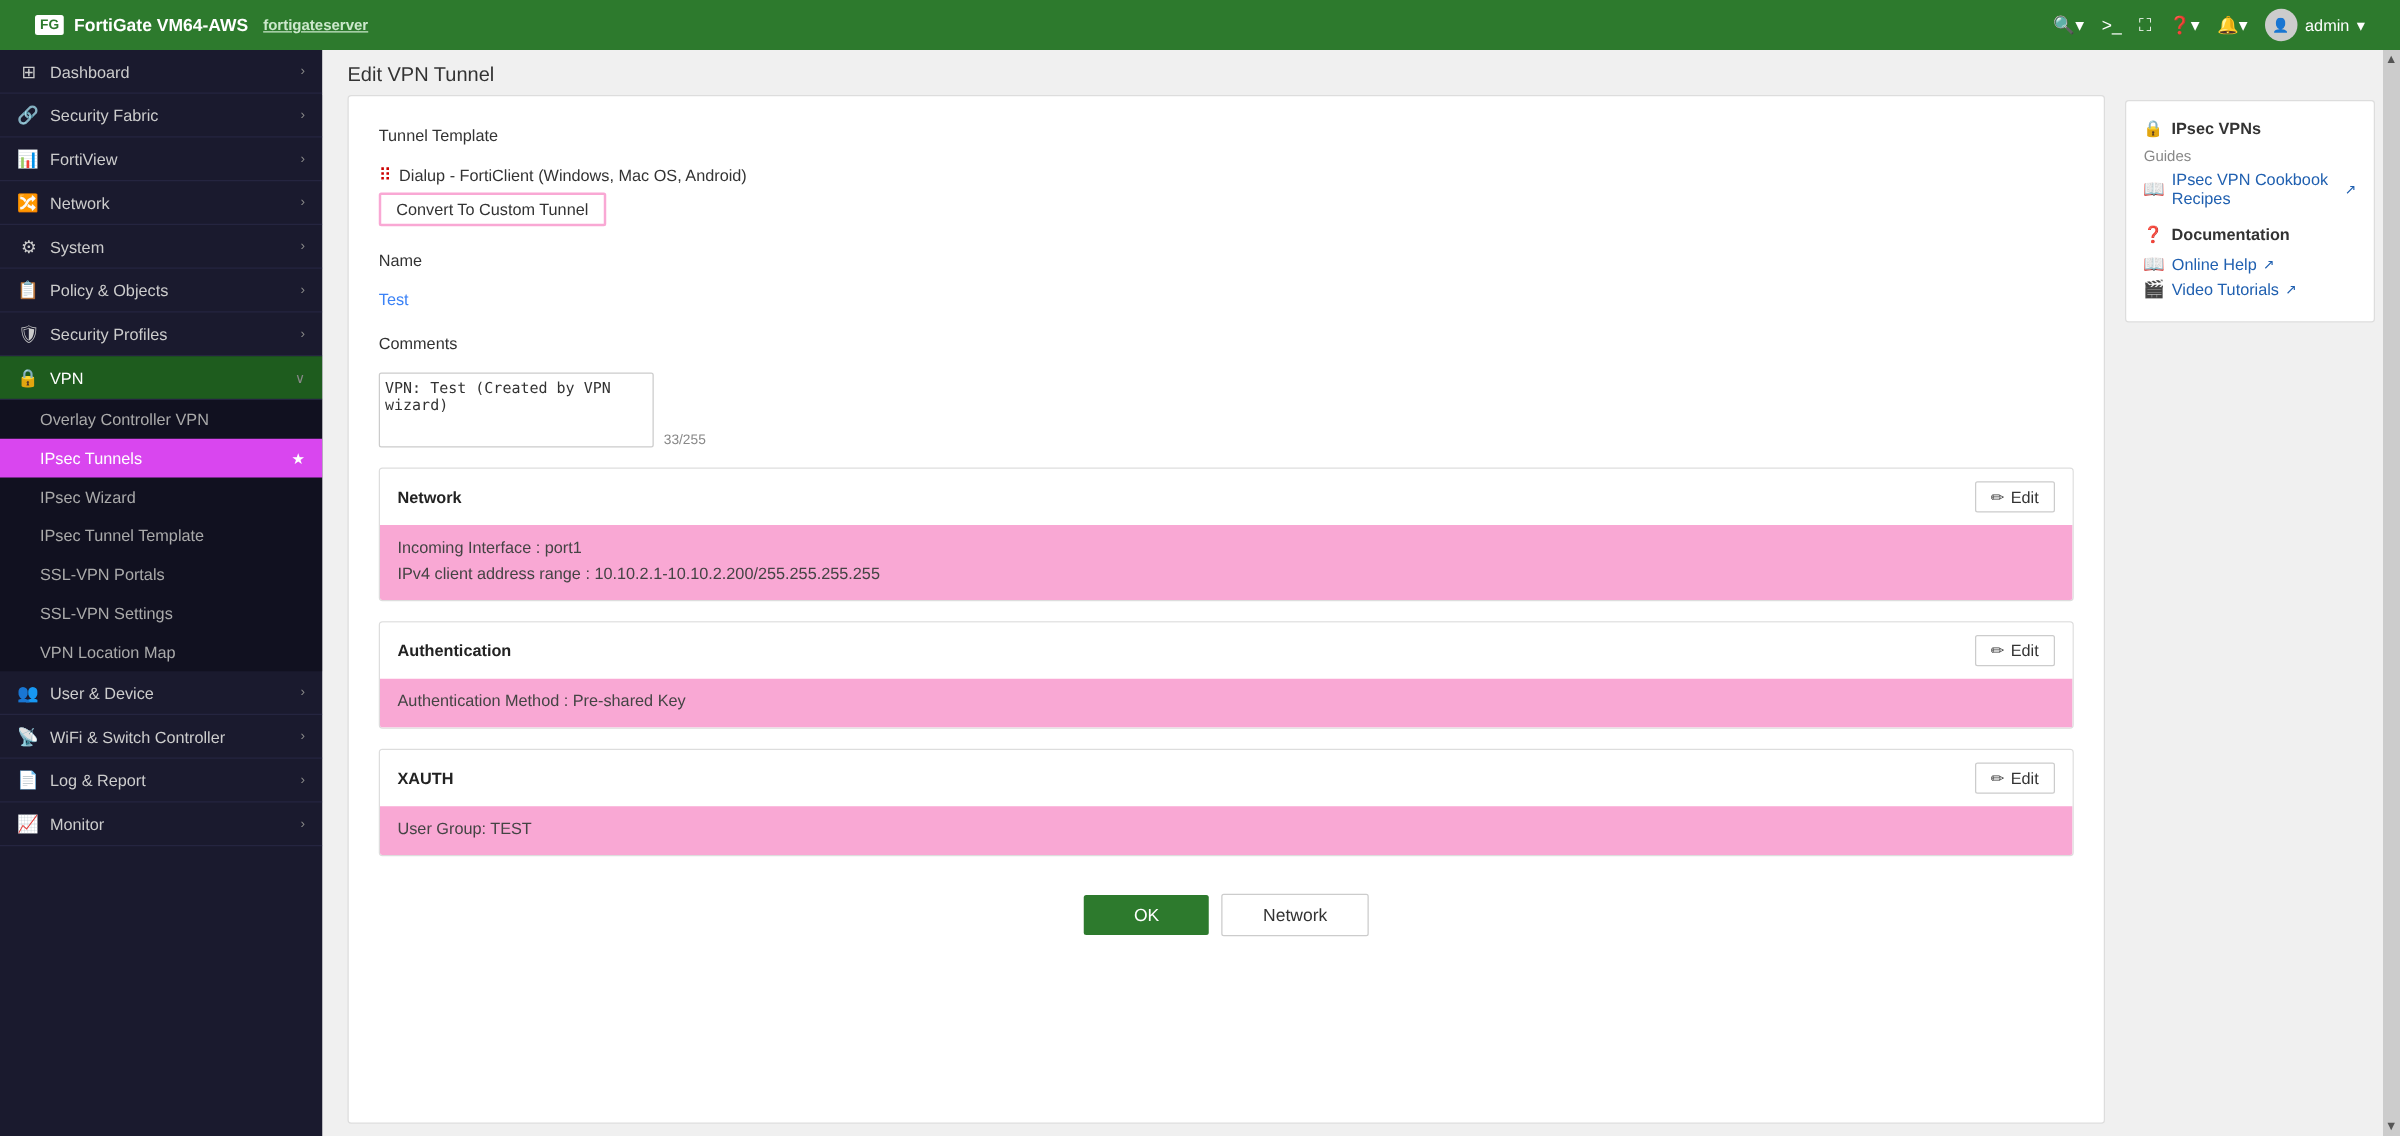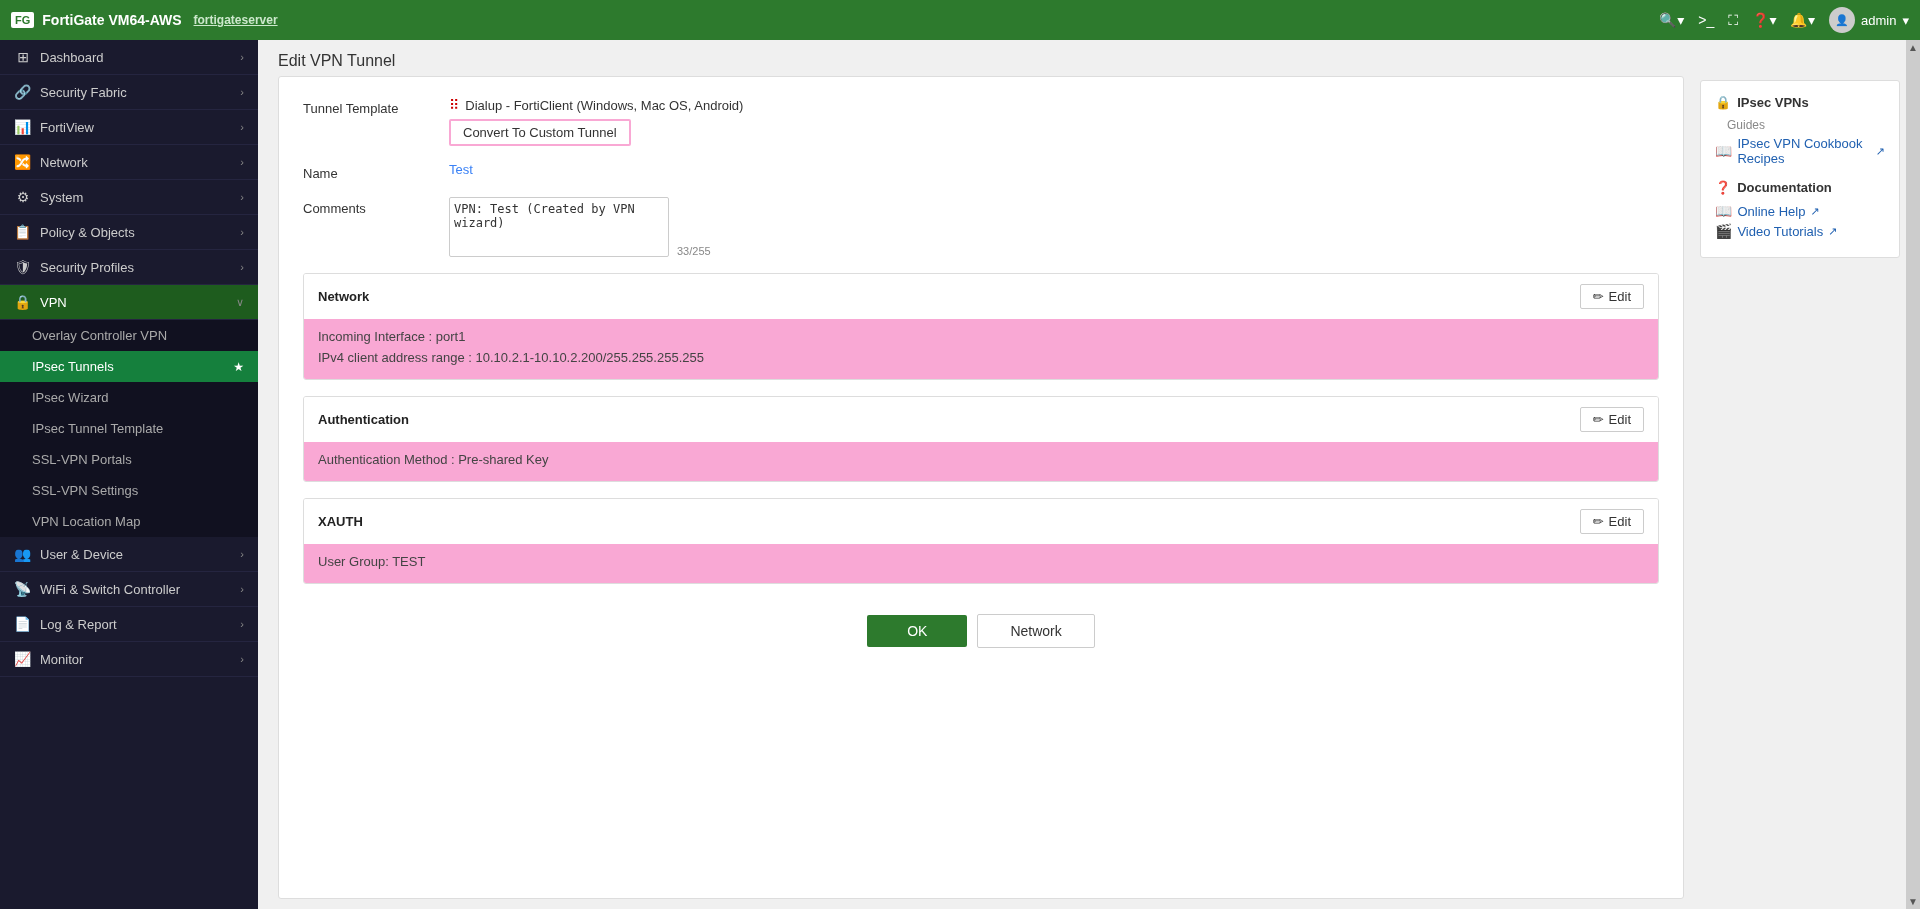--- a/index.html
+++ b/index.html
@@ -4,21 +4,21 @@
   <style>
     * { box-sizing: border-box; margin: 0; padding: 0; }
     body { font-family: Arial, sans-serif; font-size: 13px; background: #f0f0f0; display: flex; flex-direction: column; height: 100vh; overflow: hidden; }
 
     
     .top-nav {
       background: #2d7a2d;
       color: white;
       height: 40px;
       display: flex;
-      padding: 0 11px;
+      padding: 0 28px;
       gap: 10px;
       flex-shrink: 0;
     }
     .top-nav-brand {
       display: flex;
       align-items: center;
       gap: 8px;
       font-weight: bold;
       font-size: 14px;
     }
@@ -103,21 +103,21 @@
     .sidebar-sub-item {
       display: flex;
       align-items: flex-end;
       justify-content: space-between;
       padding: 8px 14px 8px 32px;
       cursor: pointer;
       font-size: 13px;
       color: #aaa;
     }
     .sidebar-sub-item.active-sub {
-      background: #15803d;
+      background: #d946ef;
       color: white;
     }
     .sidebar-sub-item .star-icon { color: #aaa; font-size: 12px; }
     .sidebar-sub-item.active-sub .star-icon { color: #fff; }
 
     
     .content-area {
       flex: 1;
       display: flex;
       flex-direction: column;
@@ -150,20 +150,21 @@
       flex: 1;
       overflow-y: auto;
       padding: 20px 24px;
     }
 
     .form-row {
       display: flex;
       align-items: flex-start;
       margin-bottom: 16px;
       gap: 16px;
+      flex-direction: column;
     }
     .form-label {
       width: 130px;
       flex-shrink: 0;
       font-weight: normal;
       color: #333;
       padding-top: 4px;
       font-size: 13px;
     }
     .form-control-group {
@@ -304,21 +305,20 @@
       gap: 6px;
       font-size: 13px;
       font-weight: bold;
       color: #333;
       margin-bottom: 8px;
     }
     .right-section-sub {
       font-size: 12px;
       color: #888;
       margin-bottom: 4px;
-      margin-left: 12px;
     }
     .right-link {
       display: flex;
       align-items: center;
       gap: 5px;
       color: #2060b0;
       font-size: 13px;
       cursor: pointer;
       margin-bottom: 4px;
       text-decoration: none;

